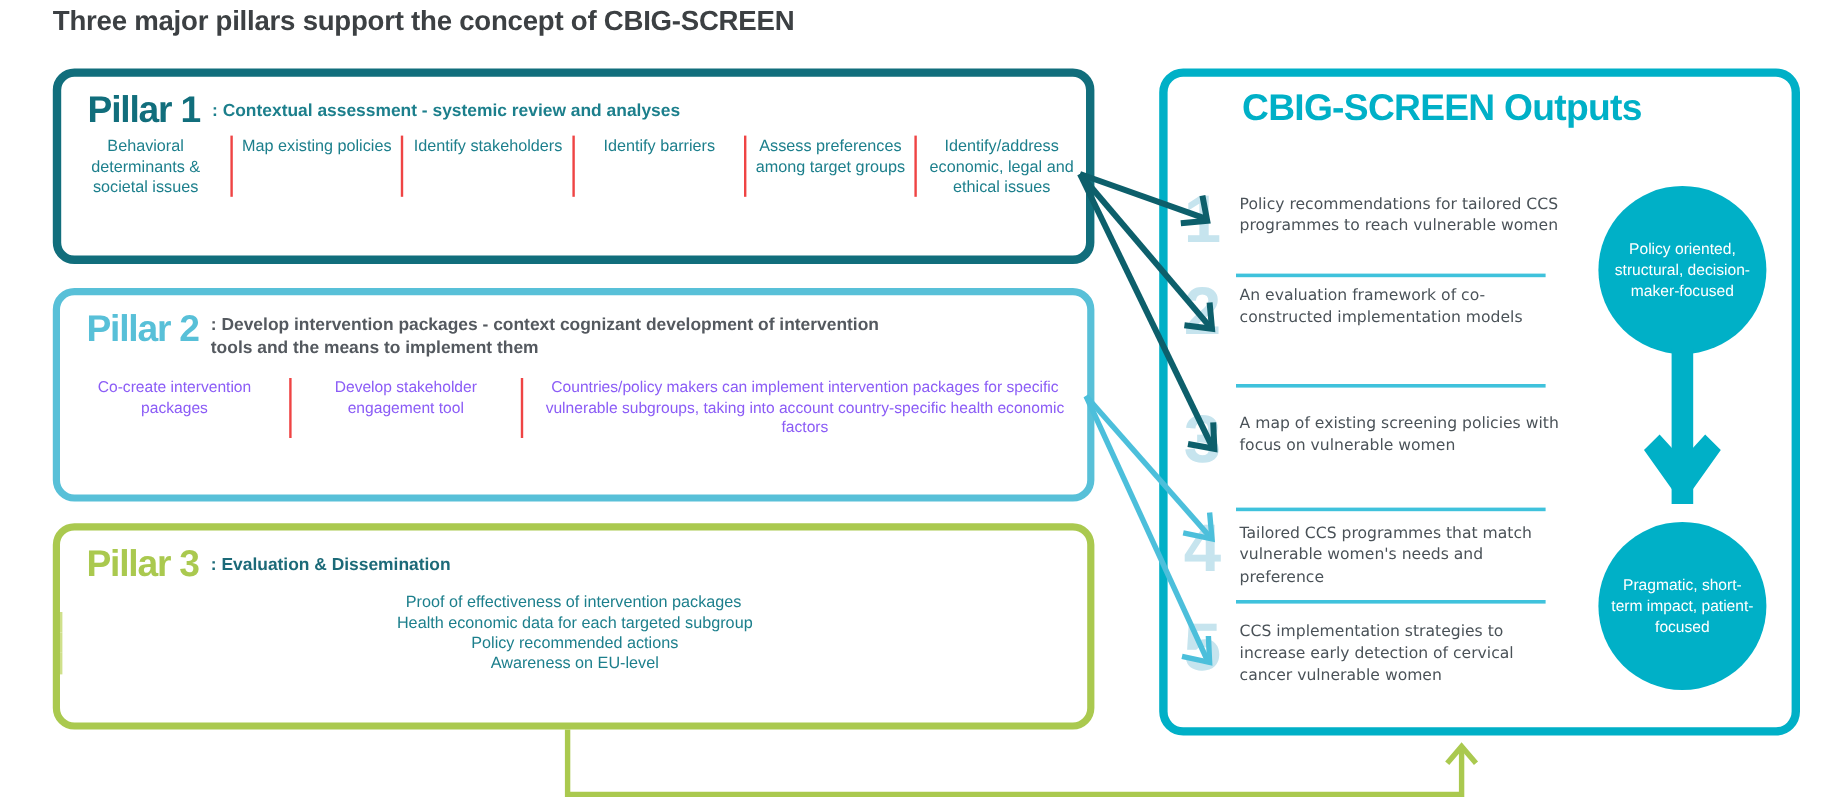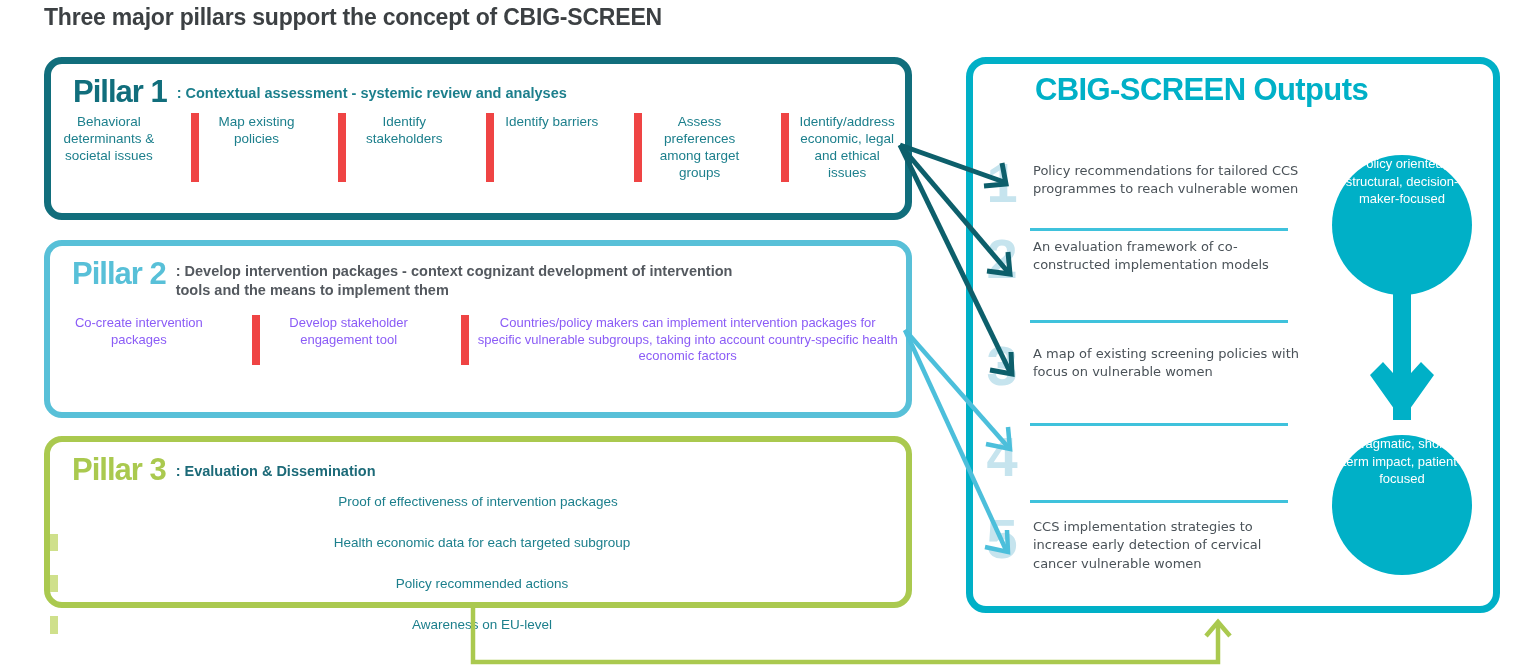--- a/index.html
+++ b/index.html
@@ -43,28 +43,28 @@
 
   .pillar-sub {
     font-size: 14.5px; font-weight: 700; line-height: 1.28;
     padding-left: 10px; padding-top: 8px;
   }
   #pillar-1 .pillar-sub { color: #1c7f8c; }
   #pillar-2 .pillar-sub { color: #54595f; padding-top: 4px; }
   #pillar-3 .pillar-sub { color: #1c6a78; }
 
   
-  .pillar-items { display: flex; padding: 0 0; gap: 24px; }
+  .pillar-items { display: flex; padding: 0 0; }
   .pillar-item {
     flex: 1 1 0;
     text-align: center;
     font-size: 13.5px; line-height: 1.28;
     color: #1c7f8c;
     padding: 0 8px;
-    border-left: 8px solid #ef4444;
+    border-left: 2px solid #ef4444;
   }
   .pillar-item:first-child { border-left: none; }
 
   #pillar-1 .pillar-items { margin-top: 4px; }
   #pillar-2 .pillar-items { margin-top: 16px; }
   #pillar-3 .pillar-items { margin-top: 6px; flex-direction: column; }
 
   #pillar-2 .pillar-item { color: #8b5cf6; font-size: 13px; }
   #pillar-2 .pillar-item.wide { flex: 2.6 1 0; }
   #pillar-3 .pillar-item { border-left-color: #cfe08b; }
@@ -102,21 +102,21 @@
     position: absolute; left: 1030px; width: 258px; height: 3px;
     background: #3fc2dc;
   }
 
   
   .circle {
     position: absolute;
     border-radius: 50%;
     background: #00b0c7;
     color: #ffffff;
-    display: flex; justify-content: center;
+    display: flex; align-items: center; justify-content: center;
     text-align: center;
     font-size: 13px; line-height: 1.35;
     padding: 0 8px;
   }
   #circle-top    { left: 1332px; top: 155px; width: 140px; height: 140px; }
   #circle-bottom { left: 1332px; top: 435px; width: 140px; height: 140px; }
 
   svg.overlay { position: absolute; left: 0; top: 0; width: 1536px; height: 672px; pointer-events: none; }
 </style>
 </head>
@@ -182,20 +182,21 @@
   <div class="output-sep" style="top:320px"></div>
 
   <div class="output-row" style="top:343px">
     <div class="output-num">3</div>
     <div class="output-text">A map of existing screening policies with focus on vulnerable women</div>
   </div>
   <div class="output-sep" style="top:423px"></div>
 
   <div class="output-row" style="top:434px">
     <div class="output-num">4</div>
+    <div class="output-text">Tailored CCS programmes that match vulnerable women's needs and preference</div>
   </div>
   <div class="output-sep" style="top:500px"></div>
 
   <div class="output-row" style="top:516px">
     <div class="output-num">5</div>
     <div class="output-text">CCS implementation strategies to increase early detection of cervical cancer vulnerable women</div>
   </div>
 
   <div class="circle" id="circle-top">
     <span>Policy oriented, structural, decision-maker-focused</span>

